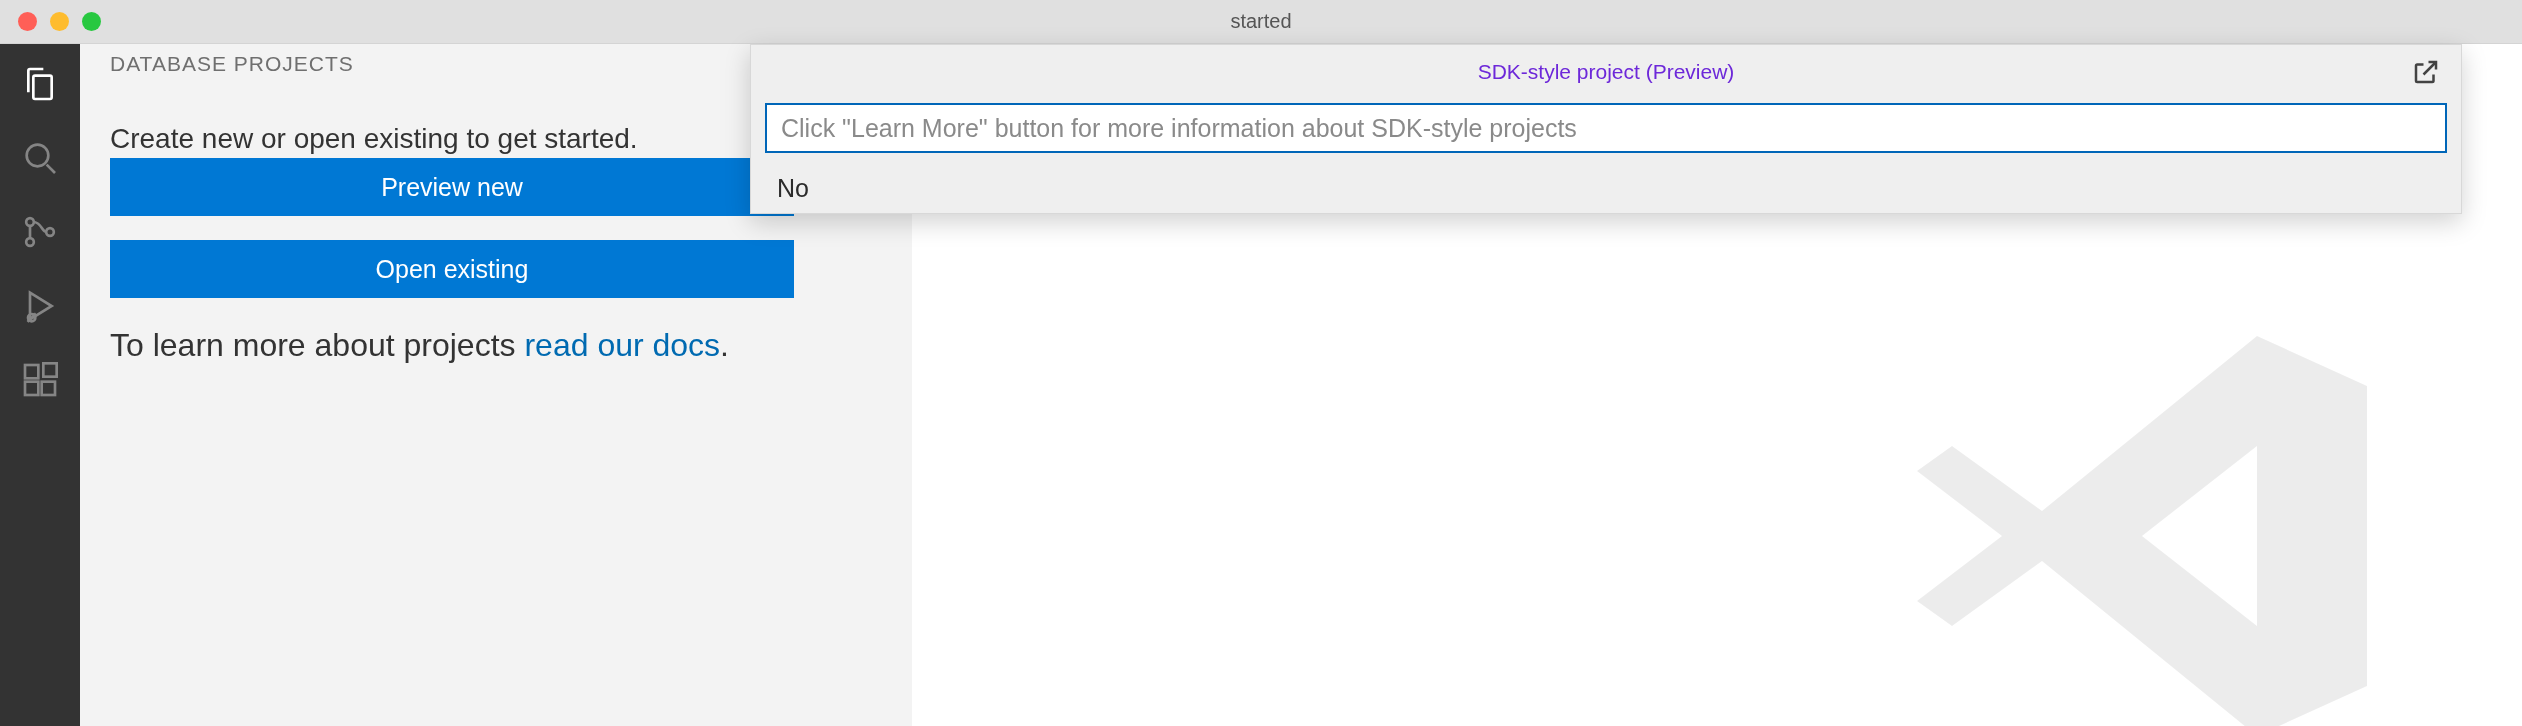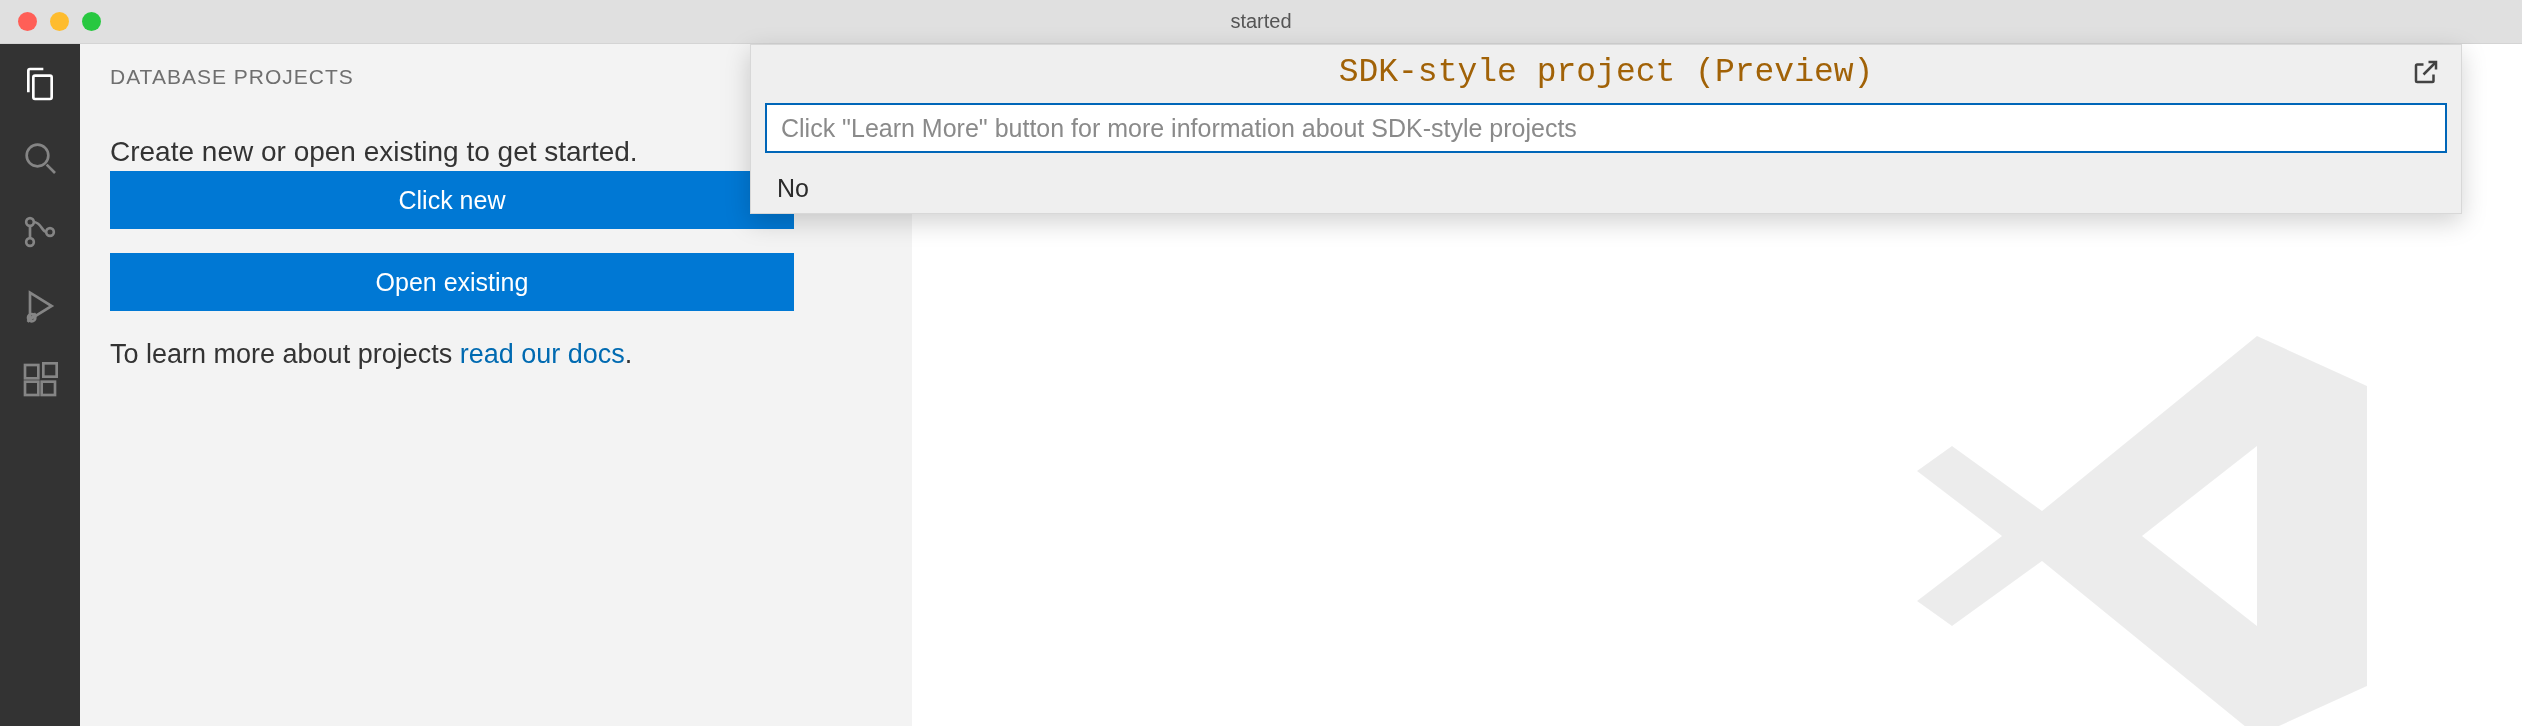--- a/index.html
+++ b/index.html
@@ -16,52 +16,52 @@
   .tl.green { background: #28c840; }
   .title { position: absolute; left: 50%; transform: translateX(-50%); font-size: 20px; color: #555; }
 
   .body-area { display: flex; height: calc(100% - 44px); }
 
   .activitybar { width: 80px; background: #333333; display: flex; flex-direction: column; align-items: center; padding-top: 20px; gap: 34px; }
   .ab-icon { width: 40px; height: 40px; color: #858585; display:flex; align-items:center; justify-content:center; cursor:pointer; }
   .ab-icon.active { color: #fff; }
   .ab-icon svg { width: 40px; height: 40px; stroke: currentColor; fill: none; stroke-width: 1.6; }
 
-  .sidebar { width: 832px; background: #f3f3f3; padding: 18px 30px; color: #333; position: relative; overflow:hidden; }
+  .sidebar { width: 832px; background: #f3f3f3; padding: 5px 30px; color: #333; position: relative; overflow:hidden; }
   .sidebar-header { display: flex; align-items: center; justify-content: space-between; margin-bottom: 40px; }
   .sidebar-title { font-size: 21px; letter-spacing: 1px; color: #6f6f6f; font-weight: 400; }
   .sidebar-actions { display: flex; gap: 22px; }
   .sa-icon { width: 30px; height: 30px; color: #424242; cursor:pointer; }
   .sa-icon svg { width: 30px; height: 30px; stroke: currentColor; fill: none; stroke-width: 1.8; }
 
   .intro { font-size: 28px; color: #333; line-height: 1.4; }
 
   .btn { display: block; width: 684px; height: 58px; background: #0078d4; color: #fff; border: none; font-size: 25px; cursor: pointer; margin-bottom: 24px; }
 
-  .docs-line { font-size: 27px; color: #333; margin-top: 8px; line-height:1.45;}
+  .docs-line { font-size: 32px; color: #333; margin-top: 8px; line-height:1.45;}
   .docs-link { color: #006ab1; cursor: pointer; }
 
   .editor { flex: 1; background: #fff; position: relative; }
   .watermark { position: absolute; right: 130px; bottom: -60px; width: 500px; height: 500px; opacity: 0.07; }
   .watermark svg { width: 100%; height: 100%; fill: #000; }
 
   
   .quickinput {
     position: absolute;
     top: 44px;
     left: 750px;
     width: 1712px;
     background: #efefef;
     box-shadow: 0 8px 24px rgba(0,0,0,0.18);
     border: 1px solid #d8d8d8;
     z-index: 50;
     font-size: 25px;
   }
   .qi-titlebar { display:flex; align-items:center; justify-content:center; position:relative; height:54px; }
-  .qi-title { color: #a16207; font-size: 33px; font-family: Liberation Mono, monospace; }
+  .qi-title { color: #6d28d9; font-size: 21px; }
   .qi-external { position:absolute; right:20px; top:12px; width:30px; height:30px; color:#424242; cursor:pointer; }
   .qi-external svg { width:30px; height:30px; stroke: currentColor; fill:none; stroke-width:2; }
   .qi-input-wrap { padding: 4px 14px 10px 14px; }
   .qi-input { width: 100%; height: 50px; border: 2px solid #0066b8; background:#fff; font-size: 25px; padding: 0 14px; color:#333; outline:none; }
   .qi-input::placeholder { color: #8a8a8a; }
   .qi-list { }
   .qi-item { height: 50px; display:flex; align-items:center; padding: 0 26px; color:#2b2b2b; cursor:pointer; }
   .qi-item.selected { background:#0062a3; color:#fff; }
 
 </style>
@@ -134,21 +134,21 @@
             <svg viewBox="0 0 24 24">
                 <path d="M3 7a2 2 0 0 1 2-2h4l2 2h8a2 2 0 0 1 2 2v1H3V7z"></path>
                 <path d="M3 10h18l-2 9H5l-2-9z"></path>
               </svg>
           </div>
         </div>
       </div>
 
       <div class="intro">Create new or open existing to get started.</div>
 
-      <button class="btn">Click new</button>
+      <button class="btn">Preview new</button>
       <button class="btn">Open existing</button>
 
       <div class="docs-line">
         <span>To learn more about projects </span><span class="docs-link">read our docs</span><span>.</span>
       </div>
     </div>
 
     <div class="editor">
       <div class="watermark">
         <svg viewBox="0 0 100 100">

